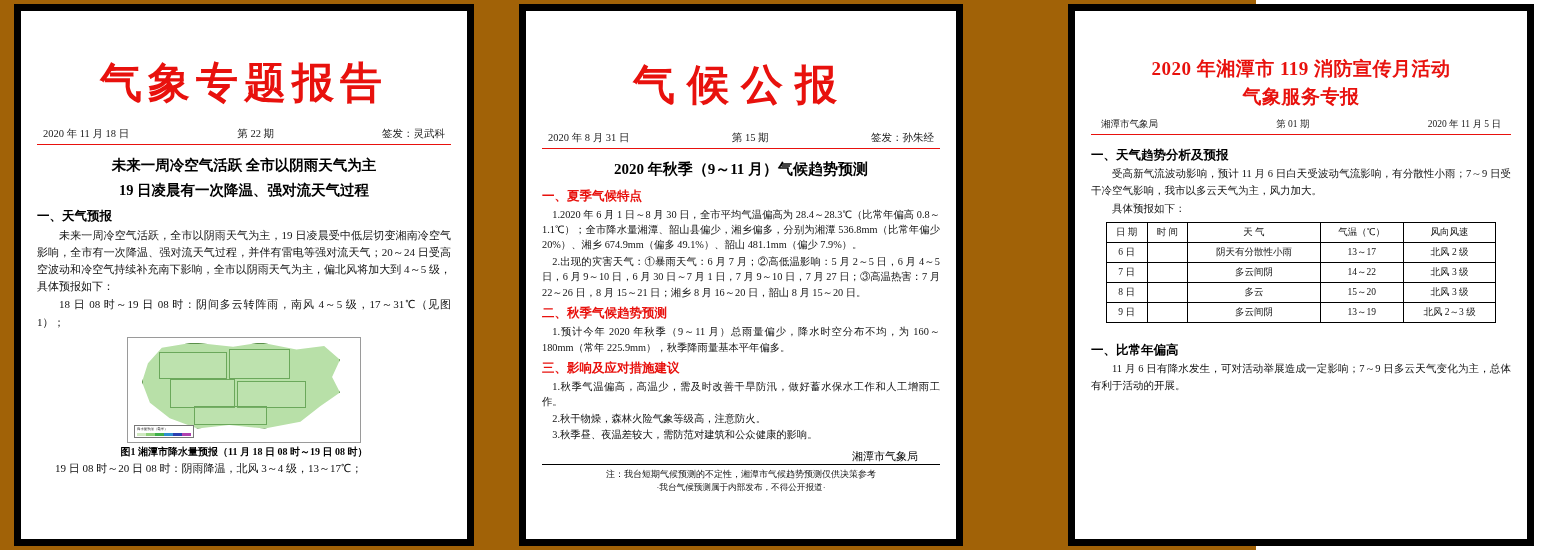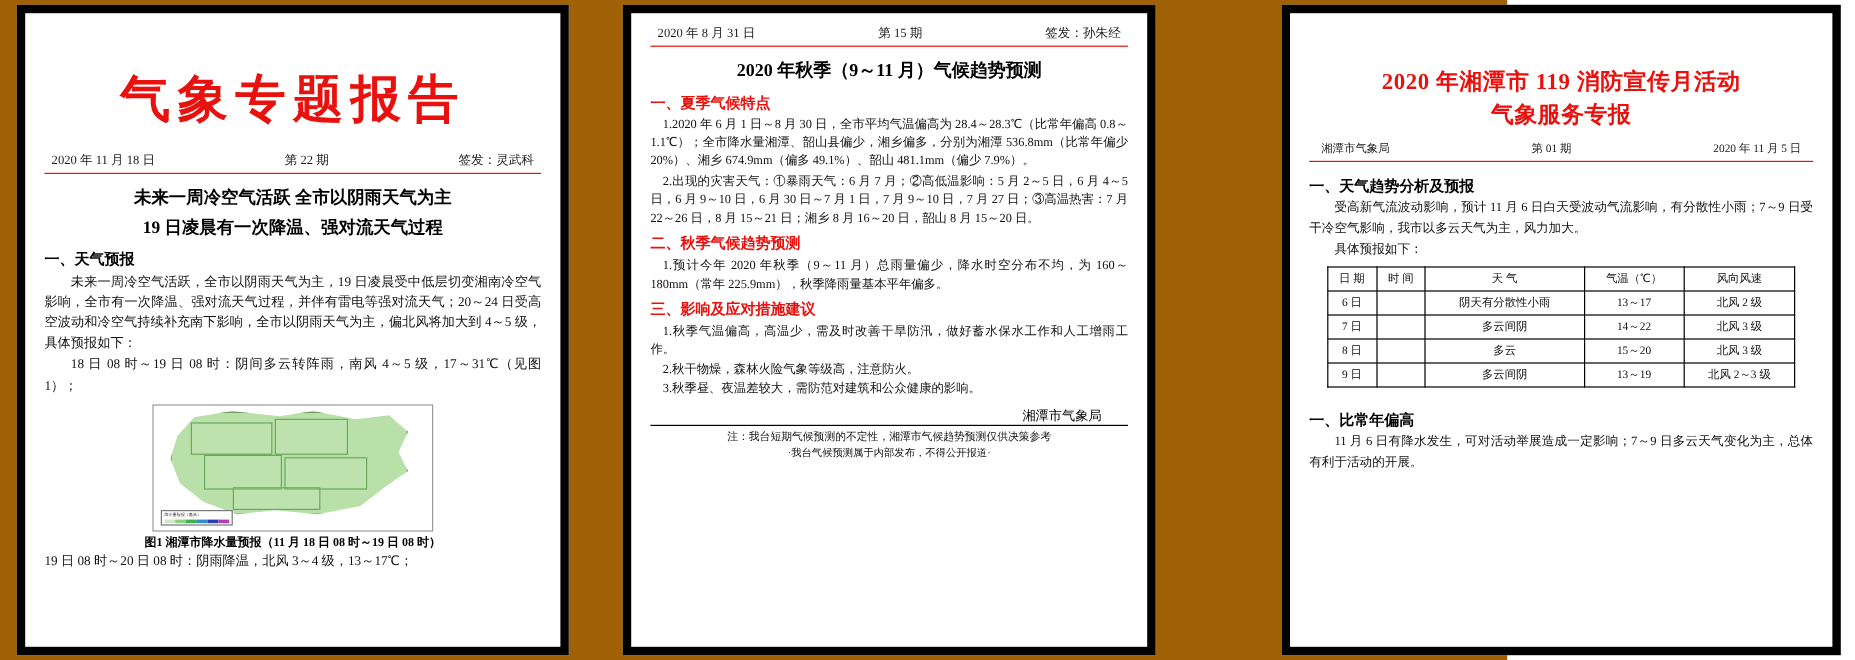--- a/index.html
+++ b/index.html
@@ -76,21 +76,21 @@
   #doc3 .section-h { color: #000; }
 
   .para {
     font-size: 11px;
     line-height: 1.55;
     text-indent: 2em;
     margin: 1px 0;
     color: #111;
     text-align: justify;
   }
-  .para.noind { text-indent: 0; }
+  .para.noind { text-indent: 0; margin-left: 18px; }
   #doc2 .para { font-size: 10.3px; line-height: 1.5; text-indent: 1em; }
   #doc3 .para { font-size: 10.5px; line-height: 1.6; }
 
   .sign {
     text-align: right;
     font-size: 11px;
     margin-top: 6px;
     padding-right: 22px;
   }
 
@@ -208,20 +208,21 @@
           </div>
         </div>
       </div>
       <div class="fig-cap">图1  湘潭市降水量预报（11 月 18 日 08 时～19 日 08 时）</div>
       <p class="para noind">19 日 08 时～20 日 08 时：阴雨降温，北风 3～4 级，13～17℃；</p>
     </div>
   </div>
 
   <div class="doc" id="doc2">
     <div class="inner">
+      <div class="title-red">气候公报</div>
       <div class="meta-row">
         <span>2020 年 8 月 31 日</span>
         <span>第 15 期</span>
         <span>签发：孙朱经</span>
       </div>
       <hr class="rule-red">
 
       <div class="subtitle-blk" style="font-size:15px;margin-bottom:4px;">2020 年秋季（9～11 月）气候趋势预测</div>
 
       <div class="section-h">一、夏季气候特点</div>

